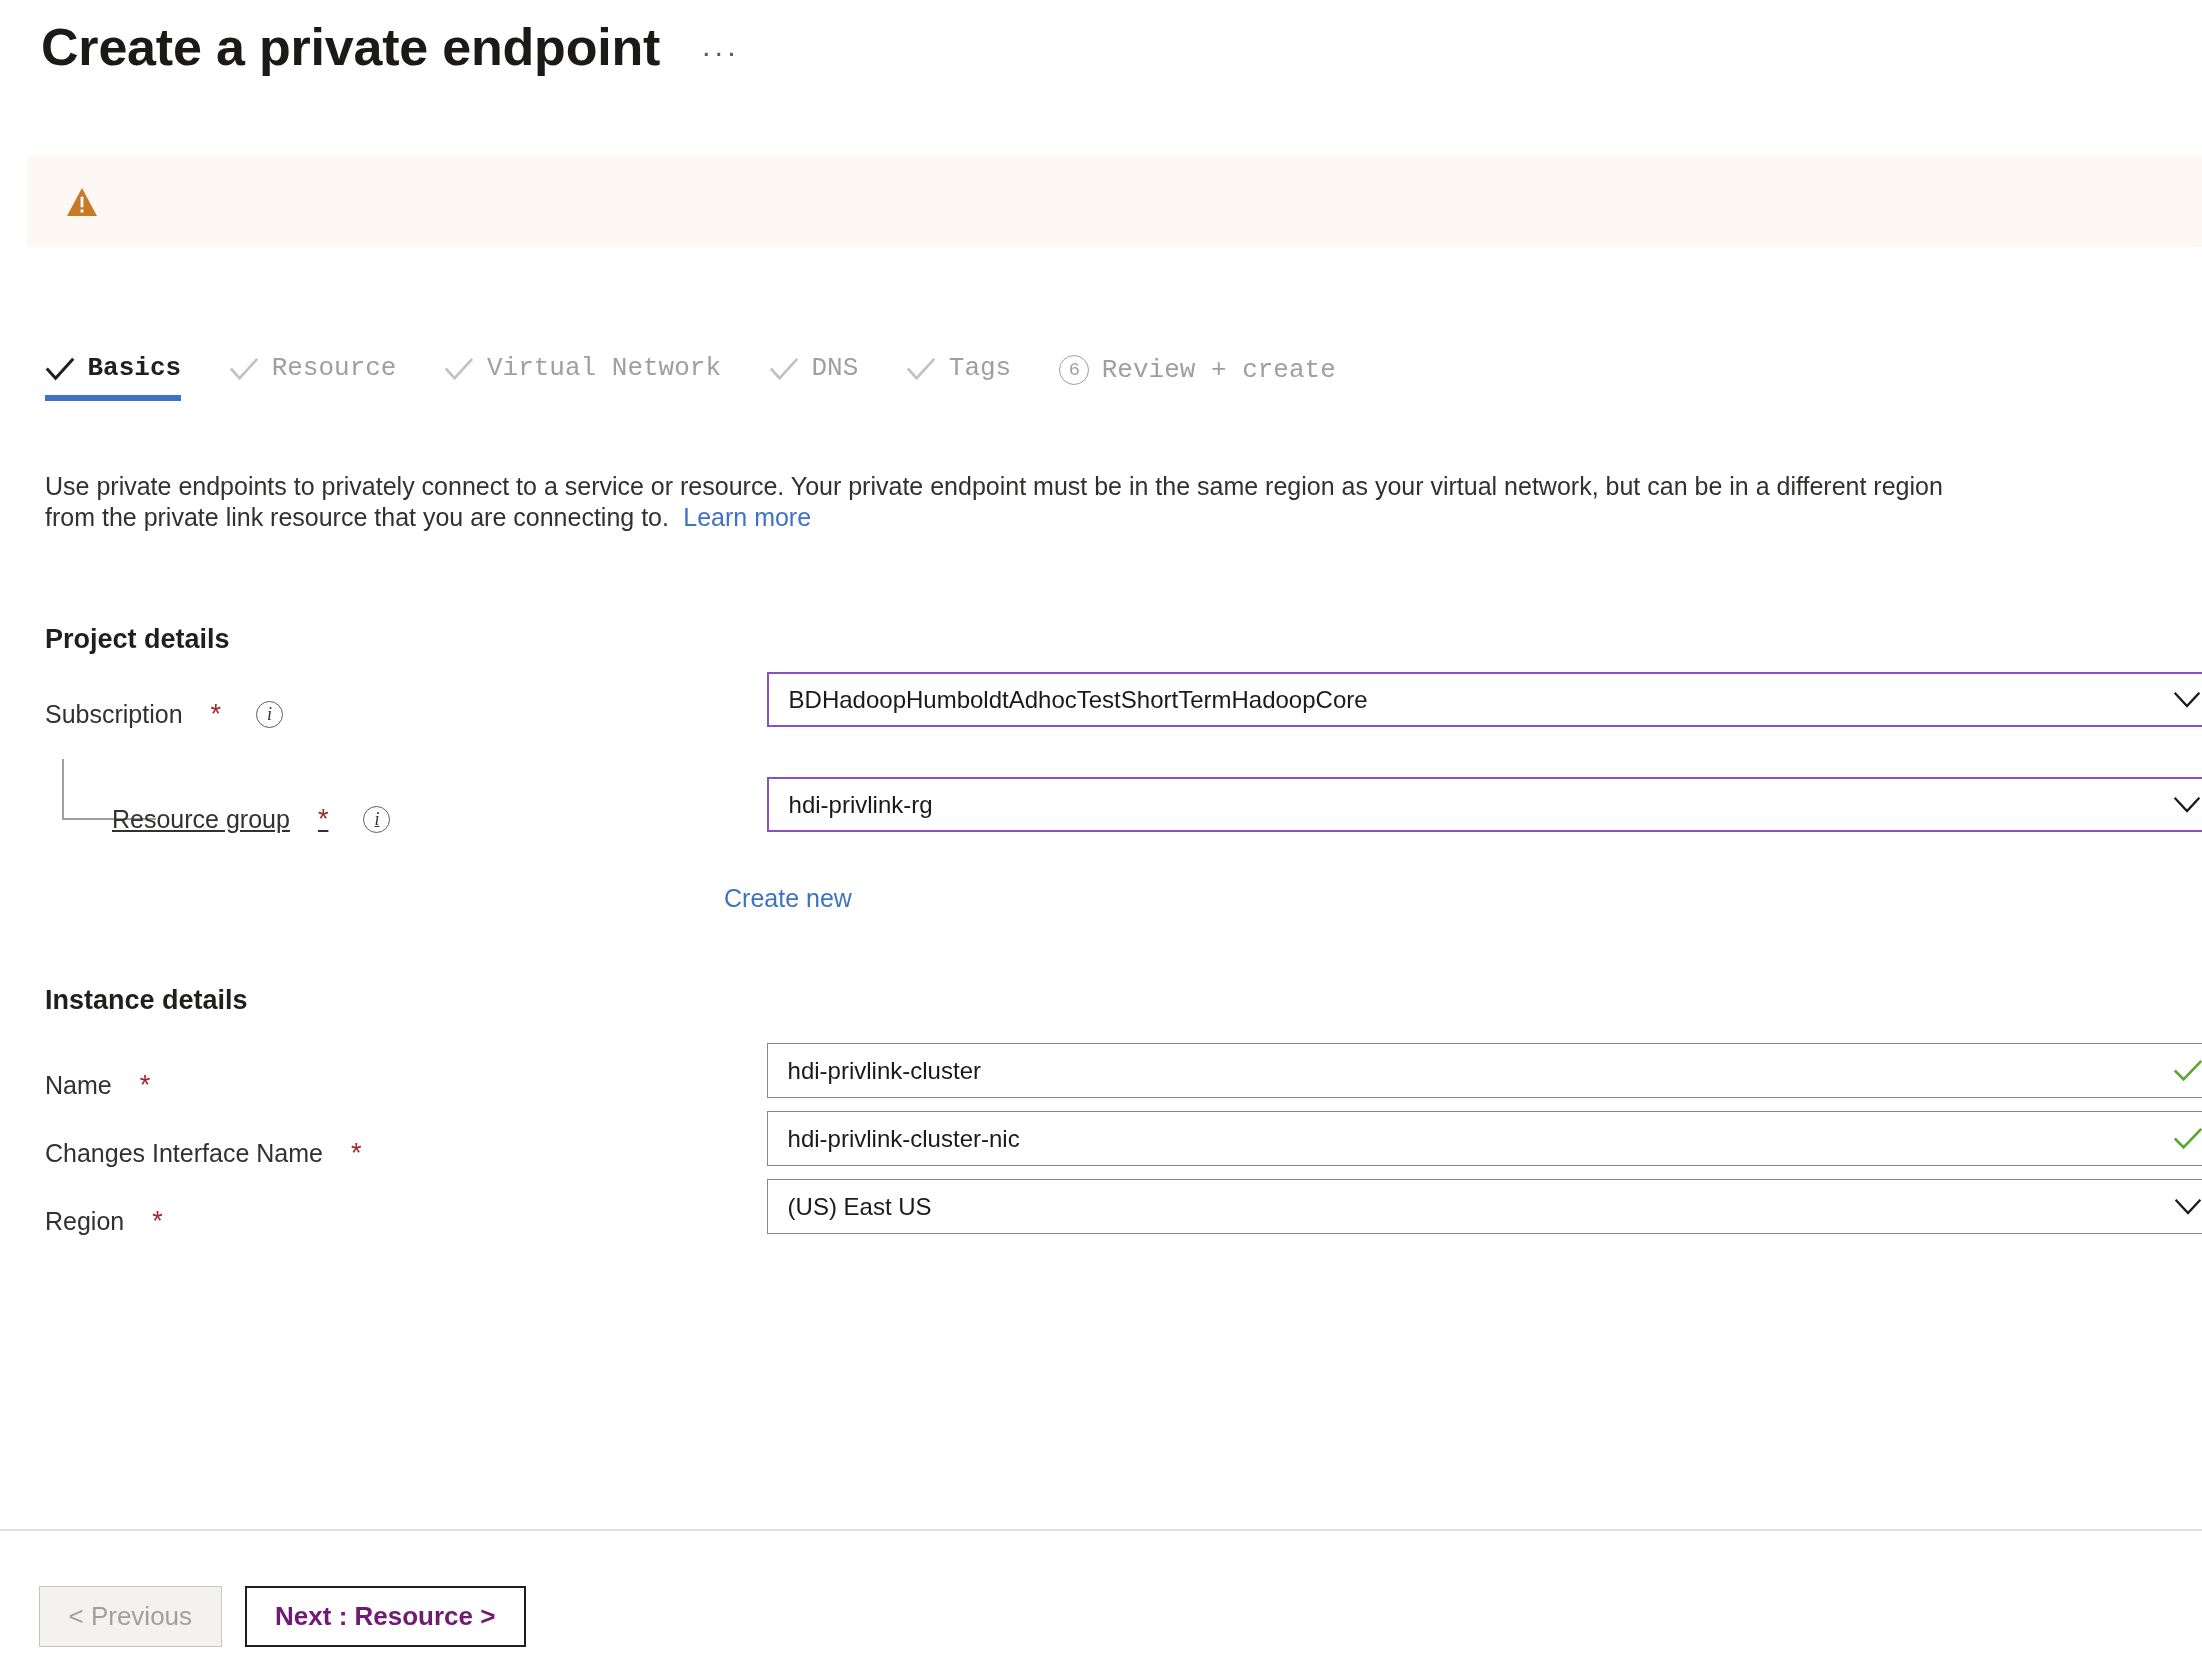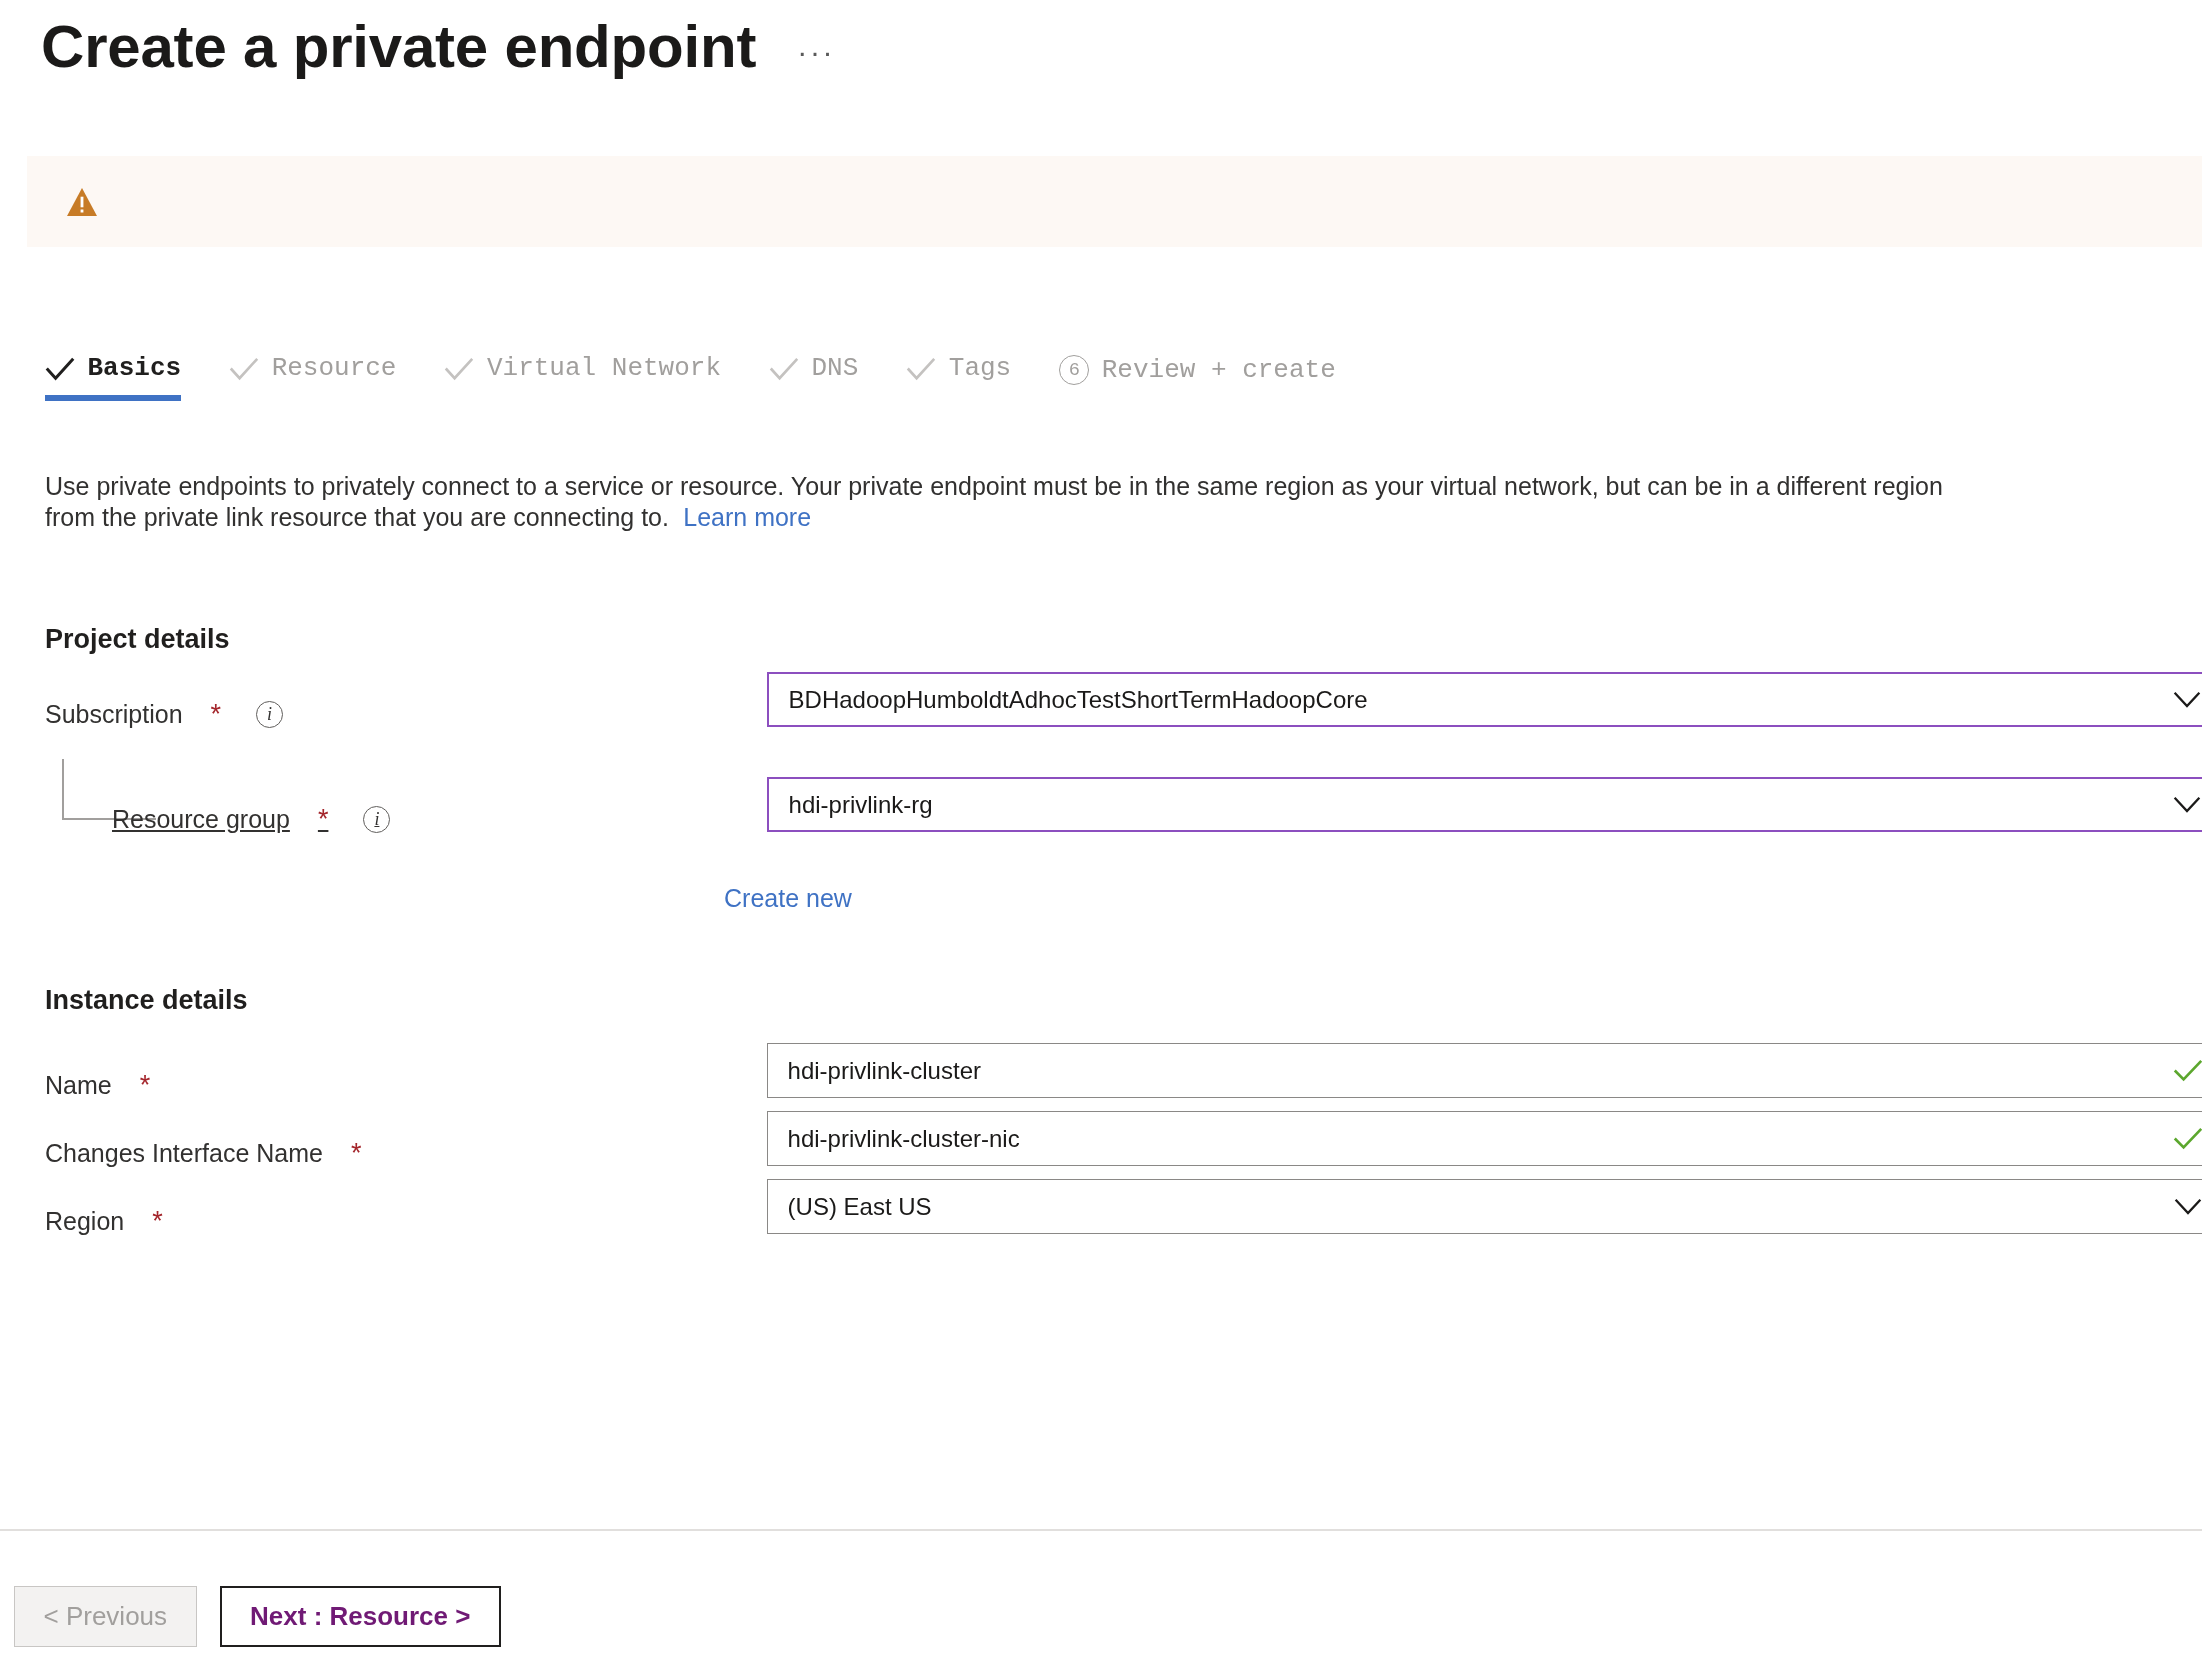--- a/index.html
+++ b/index.html
@@ -18,21 +18,21 @@
 
   
   .page-header {
     display: flex;
     align-items: center;
     padding: 16px 0 0 41px;
     height: 78px;
     box-sizing: border-box;
   }
   .page-title {
-    font-size: 60px;
+    font-size: 52px;
     font-weight: 600;
     letter-spacing: -0.2px;
     color: #1b1a19;
     line-height: 1;
   }
   .ellipsis-menu {
     margin-left: 41px;
     font-size: 30px;
     color: #5a5a5a;
     line-height: 0.6;
@@ -240,21 +240,21 @@
   .footer-divider {
     position: absolute;
     left: 0;
     top: 1529px;
     width: 2203px;
     height: 1.8px;
     background: #e1dfdd;
   }
   .footer {
     position: absolute;
-    left: 14px;
+    left: 39px;
     top: 1586px;
     display: flex;
     align-items: center;
   }
   .btn {
     height: 61px;
     min-width: 178px;
     box-sizing: border-box;
     display: flex;
     align-items: center;

